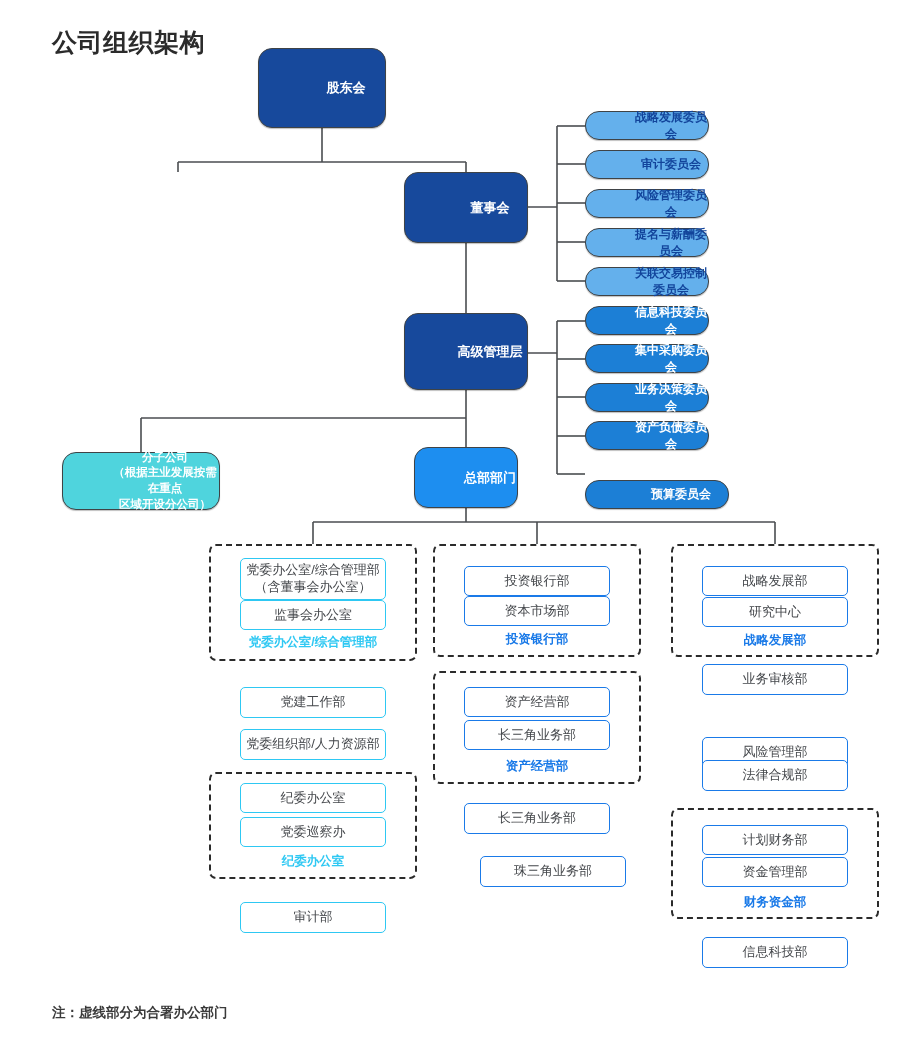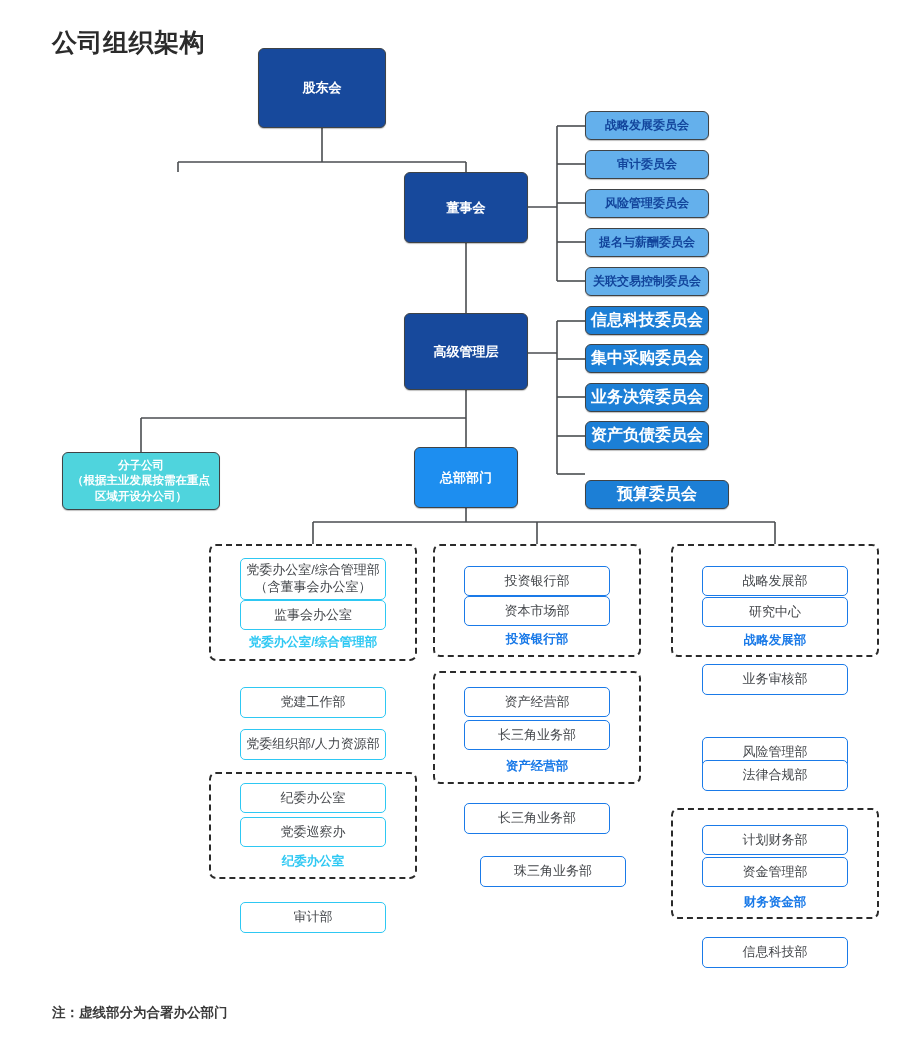--- a/index.html
+++ b/index.html
@@ -20,22 +20,23 @@
   }
   .footnote {
     position: absolute; left: 52px; top: 1004px;
     font-size: 13.5px; font-weight: bold; color: #3a3a3a;
   }
 
   .node {
     position: absolute;
     display: flex; align-items: center; justify-content: center;
     text-align: center;
-    border-radius: 6px;
+    border-radius: 14px;
     z-index: 2;
+    padding-left: 48px;
   }
   
   .gov {
     background: #17499c;
     border: 1.4px solid #3f4346;
     color: #ffffff;
     font-size: 13px; font-weight: bold;
     box-shadow: 0 1px 1px rgba(0,0,0,.25);
   }
   
@@ -44,21 +45,21 @@
     border: 1.4px solid #3f4346;
     color: #12449b;
     font-size: 12px; font-weight: bold;
     box-shadow: 0 1px 1px rgba(0,0,0,.25);
   }
   
   .cmte-mid {
     background: #1c7fd6;
     border: 1.4px solid #3f4346;
     color: #ffffff;
-    font-size: 16px; font-weight: bold;
+    font-size: 12px; font-weight: bold;
     box-shadow: 0 1px 1px rgba(0,0,0,.25);
   }
   .hq {
     background: #1d8ef0;
     border: 1.4px solid #3f4346;
     color: #ffffff;
     font-size: 13px; font-weight: bold;
     box-shadow: 0 1px 1px rgba(0,0,0,.25);
   }
   .sub {

